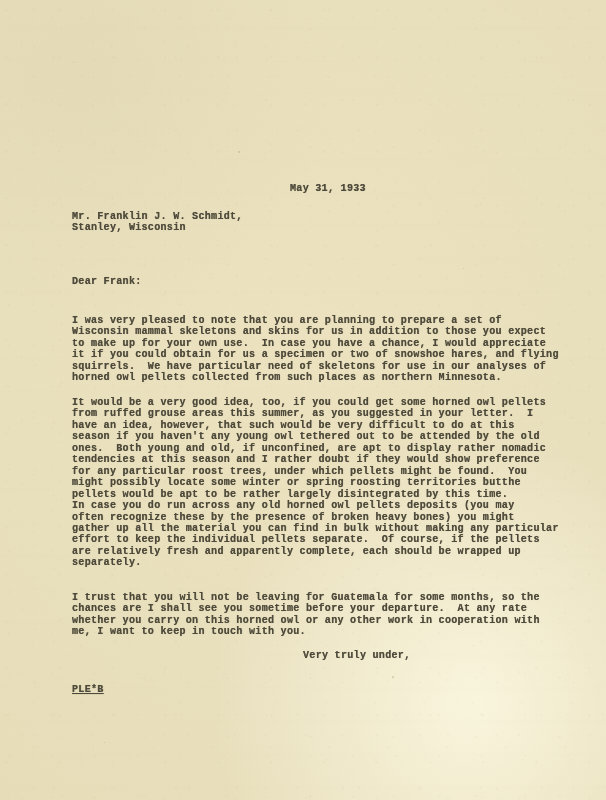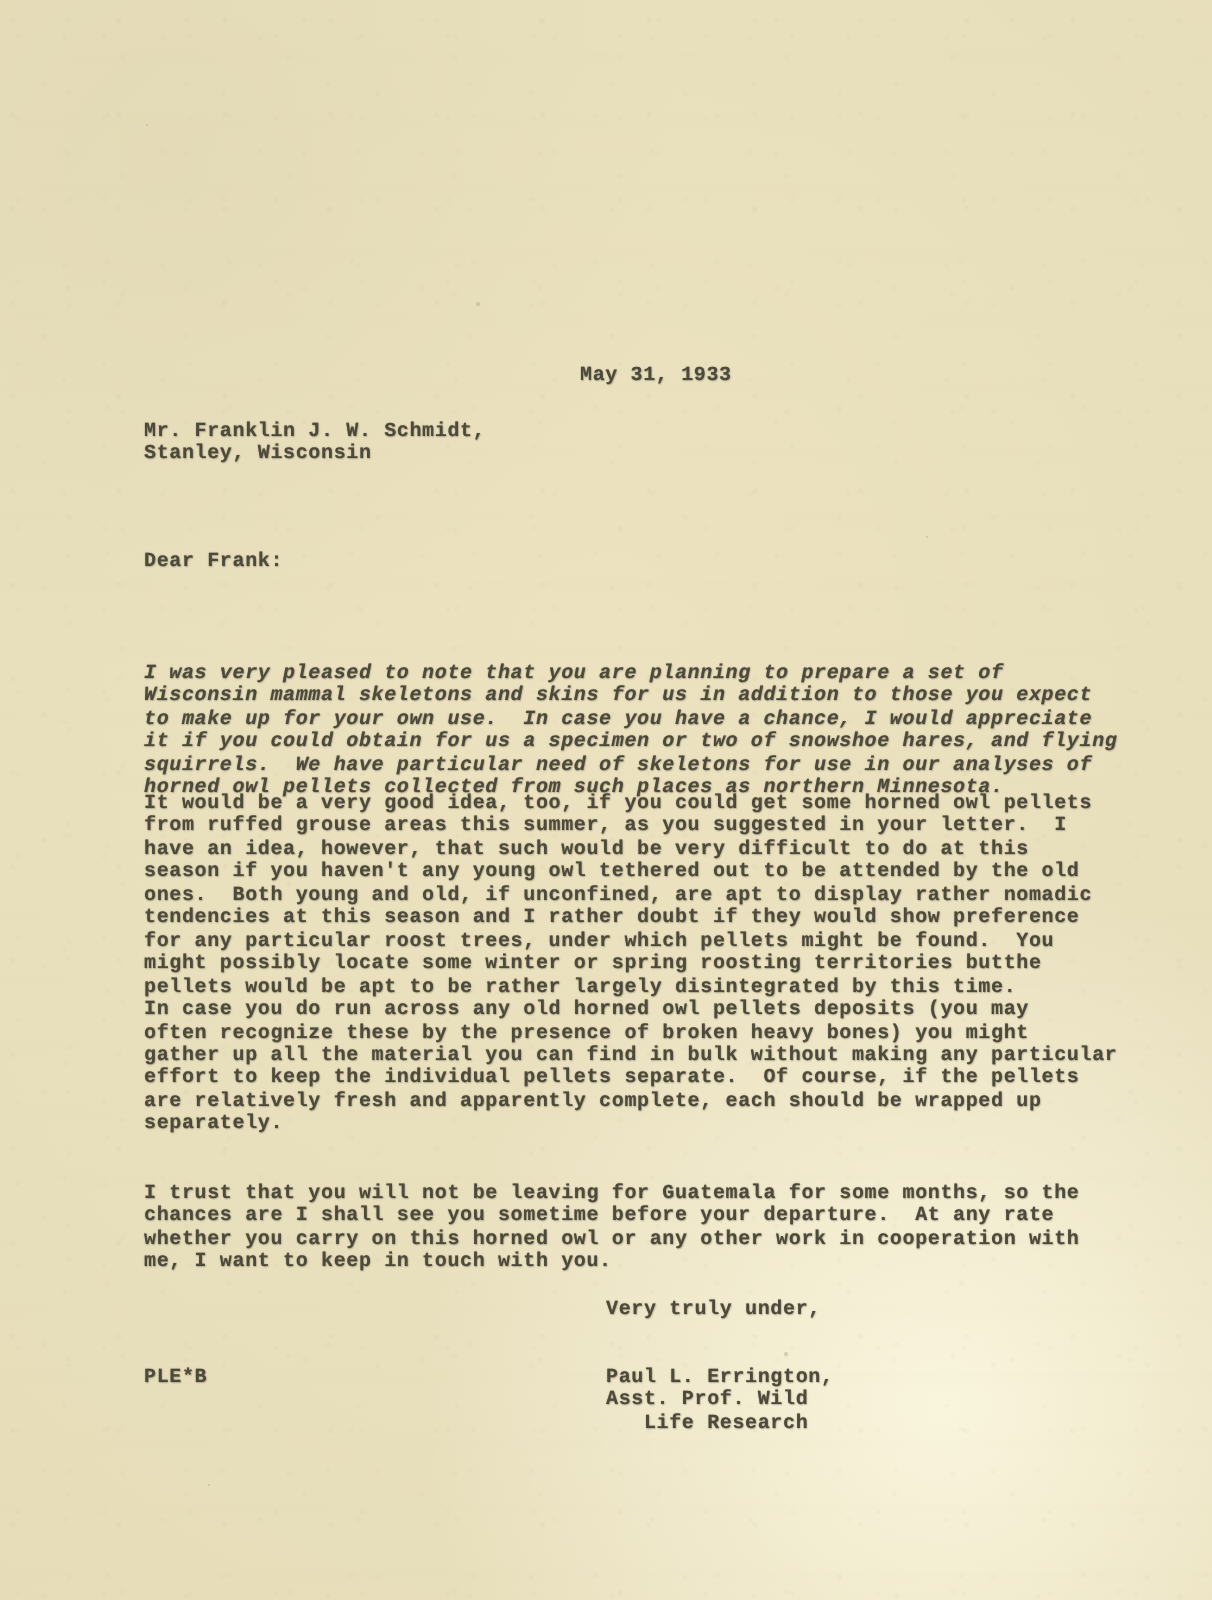--- a/index.html
+++ b/index.html
@@ -70,25 +70,25 @@
     text-shadow:
       0 0 0.6px rgba(78,74,59,0.55),
       0.35px 0.25px 0.7px rgba(120,112,86,0.42);
     -webkit-font-smoothing: antialiased;
   }
 
   #date-line      { left: 290px; top: 183px; }
   #addressee      { left: 72px;  top: 211px; }
   #salutation     { left: 72px;  top: 244px; margin-top: 32px; }
   #para-1         { left: 72px;  top: 271px; }
-  #para-2         { left: 72px;  top: 332px; font-style: italic; }
+  #para-2         { left: 72px;  top: 315px; }
   #para-3         { left: 72px;  top: 397px; }
   #para-4         { left: 72px;  top: 592px; }
   #closing        { left: 303px; top: 650px; }
-  #typist-initials{ left: 72px;  top: 684px; }
+  #typist-initials{ left: 72px;  top: 684px; text-decoration: underline; }
   #signature      { left: 303px; top: 684px; }
 
   
   .speck {
     position: absolute;
     border-radius: 50%;
     background: rgba(150,136,96,0.30);
     pointer-events: none;
   }
 </style>
@@ -140,17 +140,14 @@
 often recognize these by the presence of broken heavy bones) you might
 gather up all the material you can find in bulk without making any particular
 effort to keep the individual pellets separate.  Of course, if the pellets
 are relatively fresh and apparently complete, each should be wrapped up
 separately.</div>
 
   <div class="typed" id="closing">Very truly under,</div>
 
   <div class="typed" id="typist-initials">PLE*B</div>
 
-  <div class="typed" id="signature">Paul L. Errington,
-Asst. Prof. Wild
-   Life Research</div>
 
 </div>
 
 </body></html>

